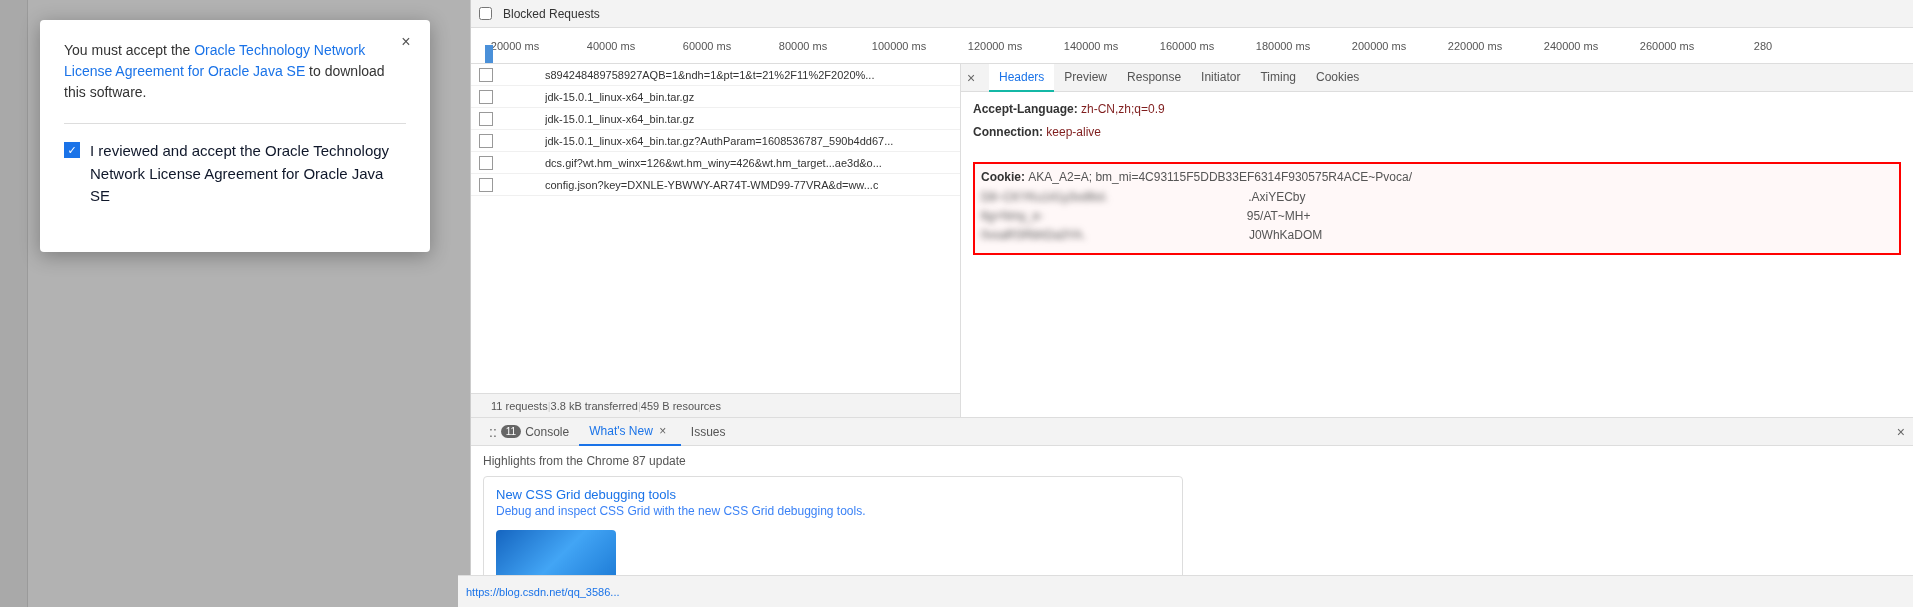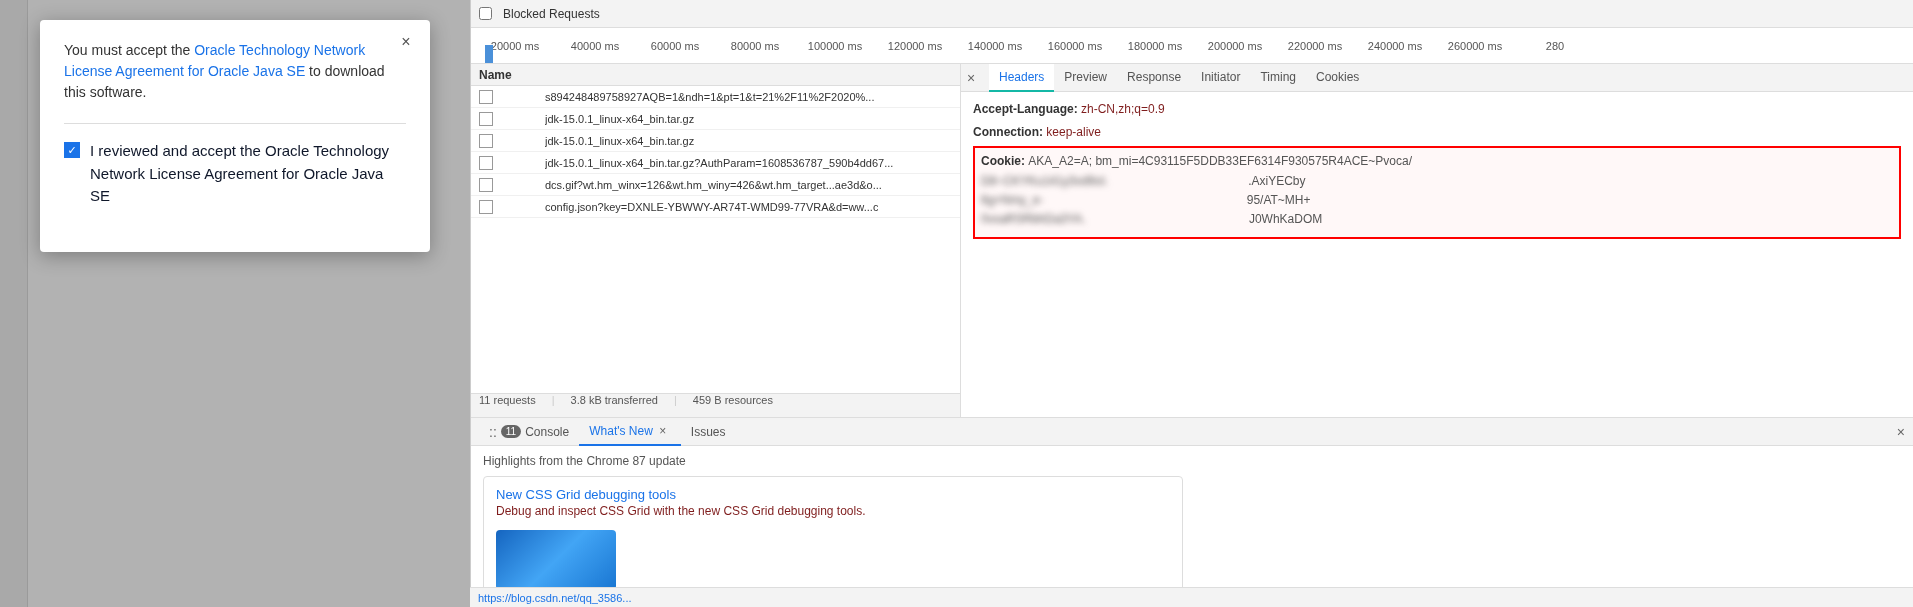--- a/index.html
+++ b/index.html
@@ -60,21 +60,21 @@
       display: flex;
       align-items: center;
       overflow: hidden;
       position: relative;
     }
 
     .timeline-labels {
       display: flex;
       align-items: center;
       padding-left: 4px;
-      gap: 0;
+      gap: 16px;
     }
 
     .timeline-label {
       font-size: 11px;
       color: #555;
       width: 80px;
       text-align: center;
     }
 
     .timeline-marker {
@@ -144,23 +144,23 @@
       text-overflow: ellipsis;
       white-space: nowrap;
       margin-left: 46px;
     }
 
     .network-list-footer {
       height: 24px;
       background: #f3f3f3;
       border-top: 1px solid #ddd;
       display: flex;
-      align-items: flex-start;
-      padding: 0 8px;
-      gap: 16px;
+      align-items: center;
+      padding: 0 20px;
+      gap: 0;
       font-size: 11px;
       color: #555;
     }
 
     .footer-sep {
       color: #ccc;
     }
 
     
     .headers-panel {
@@ -232,21 +232,21 @@
     }
 
     .header-value {
       color: #7f1d1d;
     }
 
     
     .cookie-box {
       border: 2px solid red;
       padding: 4px 6px;
-      margin: 4px 0;
+      margin: 20px 0;
       background: #fff8f8;
     }
 
     .cookie-value {
       color: #555;
       word-break: break-all;
       line-height: 1.5;
     }
 
     .cookie-blurred {
@@ -348,21 +348,21 @@
 
     .whats-new-link {
       color: #1a73e8;
       font-size: 13px;
       font-weight: 500;
       cursor: pointer;
       text-decoration: none;
     }
 
     .whats-new-desc {
-      color: #7f1d1d;
+      color: #3b82f6;
       font-size: 12px;
       margin-top: 2px;
     }
 
     .whats-new-image {
       width: 120px;
       height: 60px;
       background: linear-gradient(135deg, #1565c0 0%, #42a5f5 50%, #1976d2 100%);
       border-radius: 4px;
       flex-shrink: 0;
@@ -538,23 +538,20 @@
       <span class="timeline-label">220000 ms</span>
       <span class="timeline-label">240000 ms</span>
       <span class="timeline-label">260000 ms</span>
       <span class="timeline-label">280</span>
     </div>
   </div>
 
   <div class="split-panel">
 
     <div class="network-list-panel">
-      <div class="network-list-header">
-        <span>Name</span>
-      </div>
       <div class="network-list">
         <div class="network-item">
           <div class="network-item-checkbox"></div>
           <span class="network-item-name">s894248489758927AQB=1&amp;ndh=1&amp;pt=1&amp;t=21%2F11%2F2020%...</span>
         </div>
         <div class="network-item">
           <div class="network-item-checkbox"></div>
           <span class="network-item-name">jdk-15.0.1_linux-x64_bin.tar.gz</span>
         </div>
         <div class="network-item">
@@ -655,15 +652,15 @@
         <div class="whats-new-text">
           <a class="whats-new-link">New CSS Grid debugging tools</a>
           <div class="whats-new-desc">Debug and inspect CSS Grid with the new CSS Grid debugging tools.</div>
         </div>
         <div class="whats-new-image"></div>
       </div>
     </div>
   </div>
 </div>
 
-<div style="position:absolute;bottom:0;left:470px;right:0;height:20px;background:#f3f3f3;border-top:1px solid #ddd;display:flex;align-items:center;padding:0 8px;font-size:11px;color:#1a73e8;">
+<div style="position:absolute;bottom:0;left:458px;right:0;height:32px;background:#f3f3f3;border-top:1px solid #ddd;display:flex;align-items:center;padding:0 8px;font-size:11px;color:#1a73e8;">
   <span>https://blog.csdn.net/qq_3586...</span>
 </div>
 
 </body></html>

